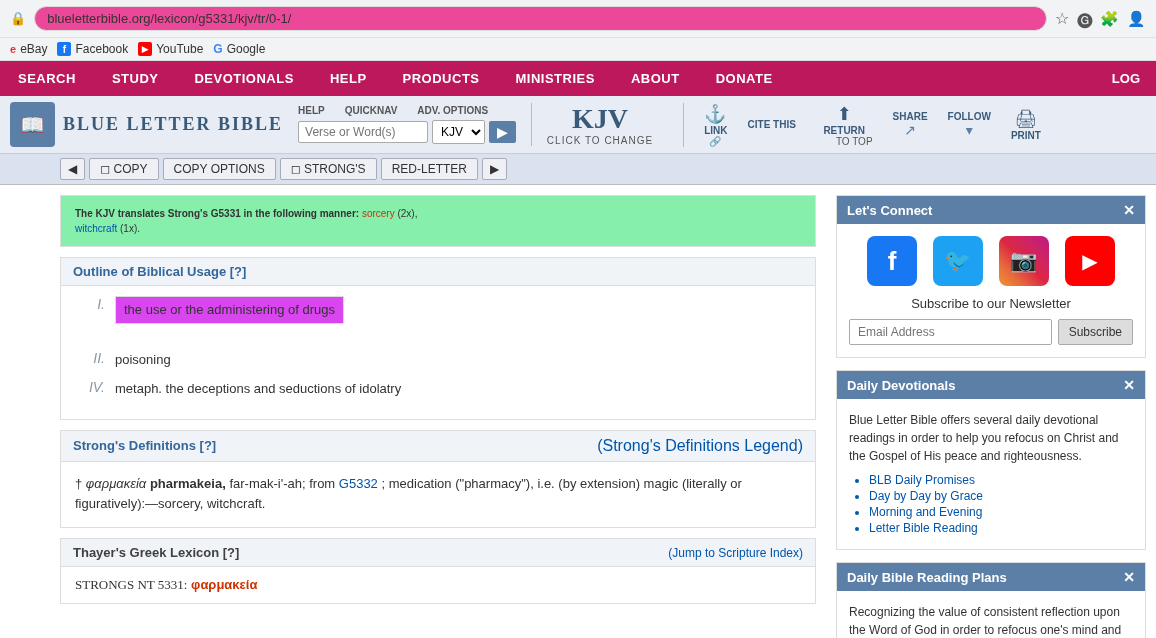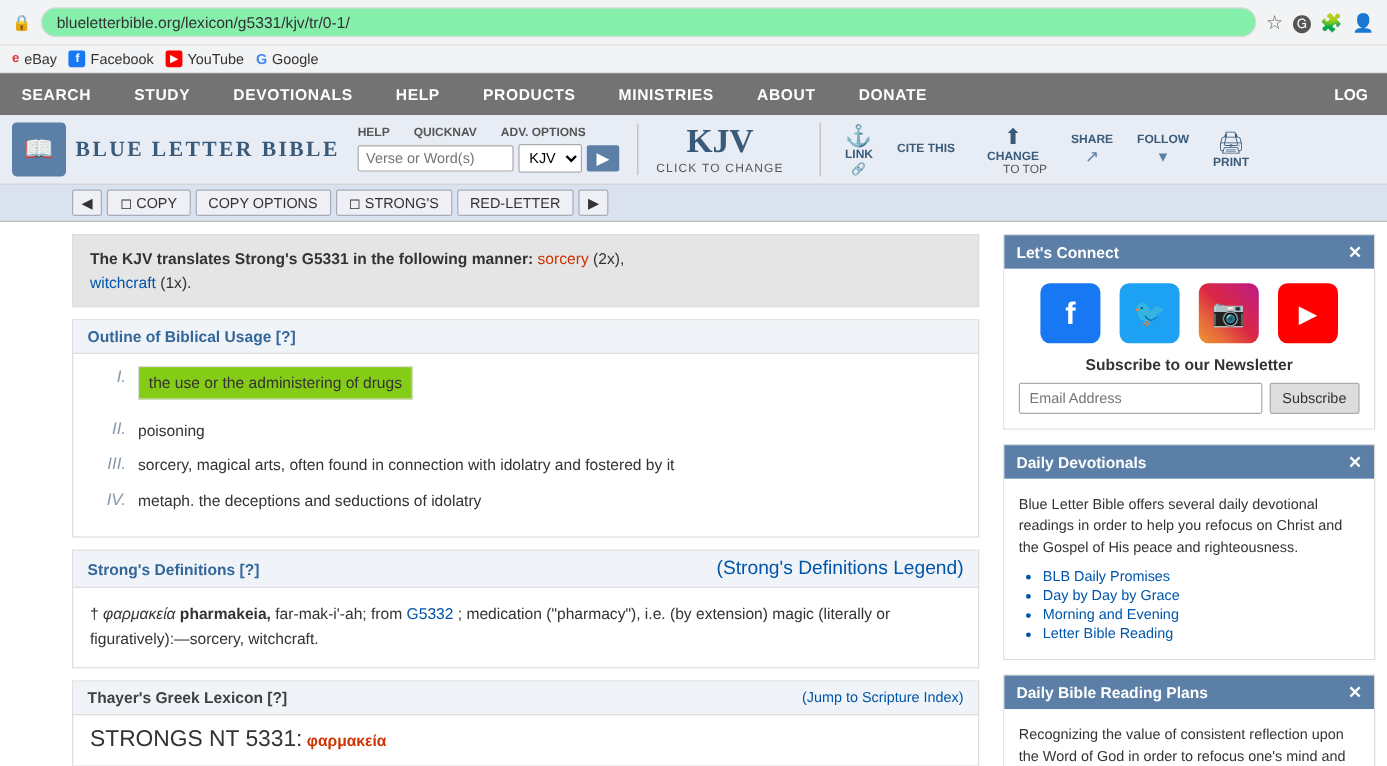--- a/index.html
+++ b/index.html
@@ -8,36 +8,36 @@
     
     .browser-chrome {
       background: #f1f3f4;
       border-bottom: 1px solid #ddd;
     }
     .browser-address-bar {
       display: flex; align-items: center; padding: 6px 10px; gap: 8px;
       background: #f1f3f4;
     }
     .address-bar-input {
-      flex: 1; background: #86efac; border: 1px solid #ddd; border-radius: 20px;
+      flex: 1; background: #ec4899; border: 1px solid #ddd; border-radius: 20px;
       padding: 4px 12px; font-size: 13px; color: #333;
       display: flex; align-items: center; gap: 6px;
     }
     .browser-bookmarks {
       display: flex; align-items: center; gap: 10px; padding: 4px 10px;
       background: #f1f3f4; border-top: 1px solid #e0e0e0;
       font-size: 12px;
     }
     .bookmark-item { display: flex; align-items: center; gap: 4px; cursor: pointer; color: #333; }
     .bookmark-favicon-fb { width: 14px; height: 14px; background: #1877f2; border-radius: 2px; display:inline-block; }
     .bookmark-favicon-yt { width: 14px; height: 14px; background: #ff0000; border-radius: 2px; display:inline-block; }
 
     
     .nav-bar {
-      background: #737373;
+      background: #be185d;
       display: flex; justify-content: center; gap: 0;
     }
     .nav-item {
       color: #fff; padding: 10px 18px; font-size: 13px; font-weight: bold;
       cursor: pointer; text-transform: uppercase; letter-spacing: 0.5px;
     }
     .nav-log {
       margin-left: auto; color: #fff; padding: 10px 16px; font-size: 13px;
       font-weight: bold; cursor: pointer;
     }
@@ -116,23 +116,23 @@
       display: flex; gap: 0;
     }
 
     
     .main-content {
       flex: 1; padding: 10px 10px 10px 60px; min-width: 0;
     }
 
     
     .kjv-translates {
-      background: #e5e5e5; border: 1px solid #ddd;
+      background: #86efac; border: 1px solid #ddd;
       padding: 10px 14px; margin-bottom: 10px;
-      font-size: 13px; color: #333; line-height: 1.5;
+      font-size: 10px; color: #333; line-height: 1.5;
     }
     .kjv-translates .sorcery { color: #cc3300; }
     .kjv-translates .witchcraft { color: #0055aa; }
 
     .section-box {
       border: 1px solid #ddd; margin-bottom: 10px;
     }
     .section-header {
       background: #f0f4f8; border-bottom: 1px solid #ddd;
       padding: 6px 12px; font-size: 13px; color: #336699; font-weight: bold;
@@ -142,22 +142,22 @@
     .outline-list { list-style: none; padding: 0; }
     .outline-item {
       display: flex; gap: 10px; margin-bottom: 10px; align-items: flex-start;
     }
     .outline-num {
       color: #8899aa; font-style: italic; font-size: 14px;
       min-width: 30px; text-align: right; flex-shrink: 0;
     }
     .outline-text { font-size: 13px; color: #333; line-height: 1.5; }
     .outline-highlight {
-      display: block; background: #84cc16; border: 1px solid #ddd;
-      padding: 3px 8px; margin-bottom: 6px;
+      display: block; background: #d946ef; border: 1px solid #ddd;
+      padding: 3px 8px; margin-bottom: 16px;
     }
 
     .strongs-def-box {
       border: 1px solid #ddd; margin-bottom: 10px;
     }
     .strongs-def-header {
       background: #f0f4f8; border-bottom: 1px solid #ddd;
       padding: 6px 12px; display: flex; justify-content: space-between;
       align-items: center;
     }
@@ -171,21 +171,21 @@
     .thayer-box {
       border: 1px solid #ddd; margin-bottom: 10px;
     }
     .thayer-header {
       background: #f0f4f8; border-bottom: 1px solid #ddd;
       padding: 6px 12px; display: flex; justify-content: space-between; align-items: center;
     }
     .thayer-title { color: #404040; font-weight: bold; font-size: 13px; }
     .thayer-link { color: #0055aa; font-size: 12px; cursor: pointer; }
     .thayer-content { padding: 10px 14px; font-size: 13px; color: #333; }
-    .thayer-strongs { font-size: 19px; }
+    .thayer-strongs { font-size: 13px; font-family: Liberation Serif, serif; }
     .thayer-greek { color: #cc3300; font-weight: bold; }
 
     
     .sidebar {
       width: 330px; padding: 10px; flex-shrink: 0;
     }
     .sidebar-widget {
       border: 1px solid #ddd; margin-bottom: 12px;
     }
     .widget-header {
@@ -205,21 +205,21 @@
     .social-icon {
       width: 50px; height: 50px; border-radius: 8px;
       display: flex; align-items: center; justify-content: center;
       font-size: 22px; color: #fff; cursor: pointer;
     }
     .social-fb { background: #1877f2; }
     .social-tw { background: #1da1f2; }
     .social-ig { background: linear-gradient(45deg, #f09433, #e6683c, #dc2743, #cc2366, #bc1888); }
     .social-yt { background: #ff0000; }
     .newsletter-label {
-      text-align: center; font-size: 13px; font-weight: bold; color: #333;
+      text-align: center; font-size: 13px; font-weight: normal; color: #333;
       margin-bottom: 8px;
     }
     .newsletter-row { display: flex; gap: 6px; }
     .email-input {
       flex: 1; border: 1px solid #aaa; padding: 5px 8px;
       font-size: 12px; border-radius: 2px;
     }
     .subscribe-btn {
       background: #ddd; border: 1px solid #aaa; padding: 5px 10px;
       font-size: 12px; cursor: pointer; border-radius: 2px; color: #333;
@@ -313,21 +313,21 @@
     <div class="return-section">
       <span style="font-size:18px;">⚓</span>
       <span style="font-size:10px;font-weight:bold;color:#3a5a7a;">LINK</span>
       <span style="font-size:10px;color:#555;">🔗</span>
     </div>
     <div class="link-section" style="padding:0 10px;">
       <span style="font-size:10px;font-weight:bold;color:#3a5a7a;">CITE THIS</span>
     </div>
     <div class="return-section">
       <span style="font-size:18px;">⬆</span>
-      <span style="font-size:10px;font-weight:bold;">CHANGE</span>
+      <span style="font-size:10px;font-weight:bold;">RETURN</span>
       <span style="font-size:10px;color:#555;margin-left:20px;">TO TOP</span>
     </div>
     <div class="share-section">
       <span style="font-size:10px;font-weight:bold;color:#3a5a7a;">SHARE</span>
       <span style="font-size:14px;">↗</span>
     </div>
     <div class="follow-section">
       <span style="font-size:10px;font-weight:bold;color:#3a5a7a;">FOLLOW</span>
       <span style="font-size:14px;">▾</span>
     </div>
@@ -364,24 +364,20 @@
       </div>
       <div class="section-content">
         <ul class="outline-list">
           <li class="outline-item">
             <span class="outline-num" style="font-style:italic;color:#8899aa;">I.</span>
             <span class="outline-text outline-highlight">the use or the administering of drugs</span>
           </li>
           <li class="outline-item">
             <span class="outline-num" style="font-style:italic;color:#8899aa;">II.</span>
             <span class="outline-text">poisoning</span>
-          </li>
-          <li class="outline-item">
-            <span class="outline-num" style="font-style:italic;color:#8899aa;">III.</span>
-            <span class="outline-text">sorcery, magical arts, often found in connection with idolatry and fostered by it</span>
           </li>
           <li class="outline-item">
             <span class="outline-num" style="font-style:italic;color:#8899aa;">IV.</span>
             <span class="outline-text">metaph. the deceptions and seductions of idolatry</span>
           </li>
         </ul>
       </div>
     </div>
 
     <div class="strongs-def-box">

